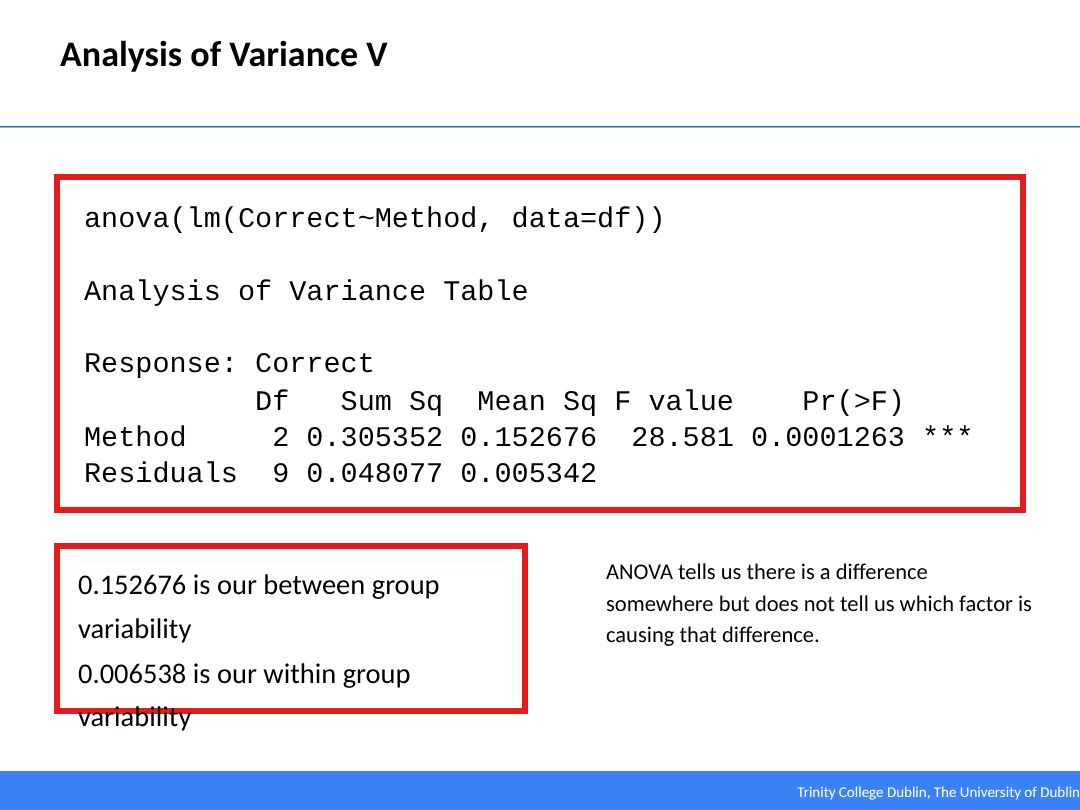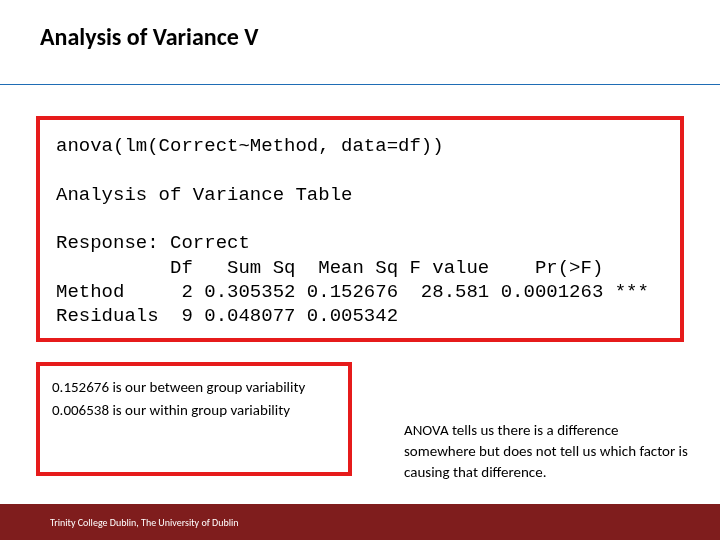--- a/index.html
+++ b/index.html
@@ -18,31 +18,31 @@
     border: 4px solid #e61b1b;
     padding: 14px 16px;
     font-family: "Courier New", Courier, monospace;
     font-size: 19px; line-height: 1.28;
     white-space: pre;
   }
   .notebox {
     position: absolute; left: 36px; top: 362px; width: 316px; height: 114px;
     border: 4px solid #e61b1b;
     padding: 10px 12px;
-    font-size: 15px; line-height: 1.55;
+    font-size: 19px; line-height: 1.55;
   }
   .rightnote {
     position: absolute; left: 404px; top: 372px; width: 284px;
-    font-size: 15px; line-height: 1.4; margin-top: 48px;
+    font-size: 15px; line-height: 1.4;
   }
   .footer {
-    position: absolute; left: 0; bottom: 0; width: 720px; height: 36px;
-    background: #7f1d1d; color: #fff;
+    position: absolute; left: 0; bottom: 0; width: 720px; height: 26px;
+    background: #3b82f6; color: #fff;
     font-size: 10px; padding-left: 50px;
-    display: flex; align-items: center;
+    display: flex; align-items: center; justify-content: flex-end;
   }
 </style>
 </head>
 <body>
 
 <div class="slide">
 
   <div class="title">Analysis of Variance V</div>
   <div class="hr"></div>
 

